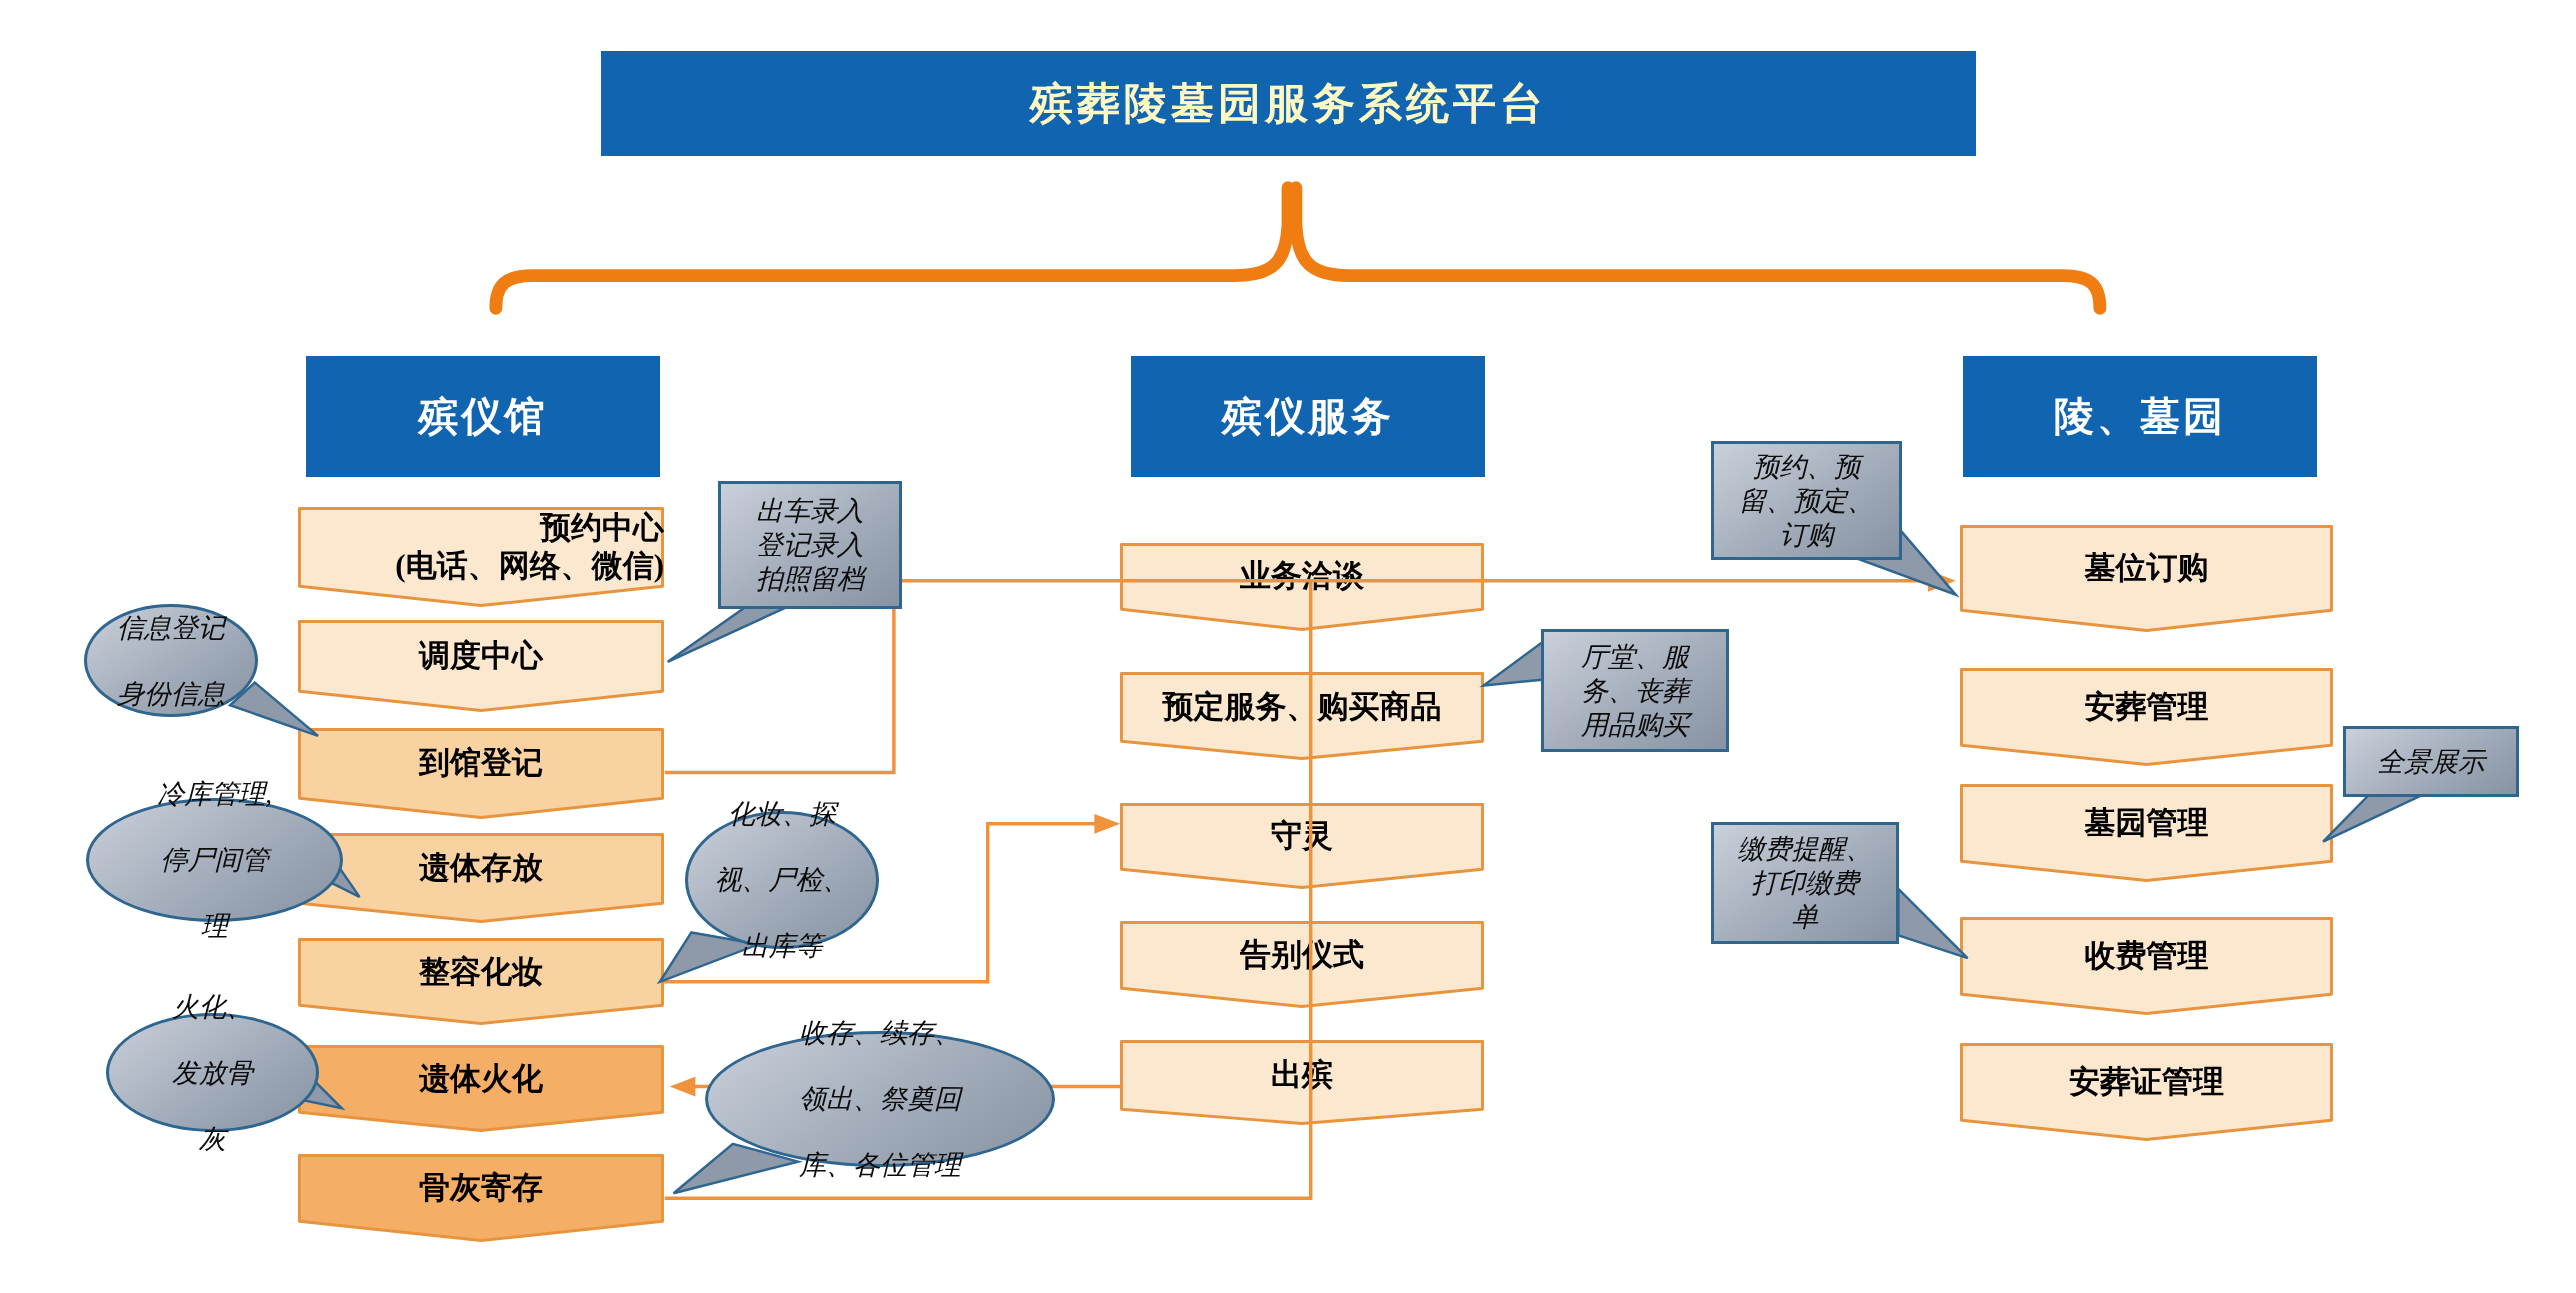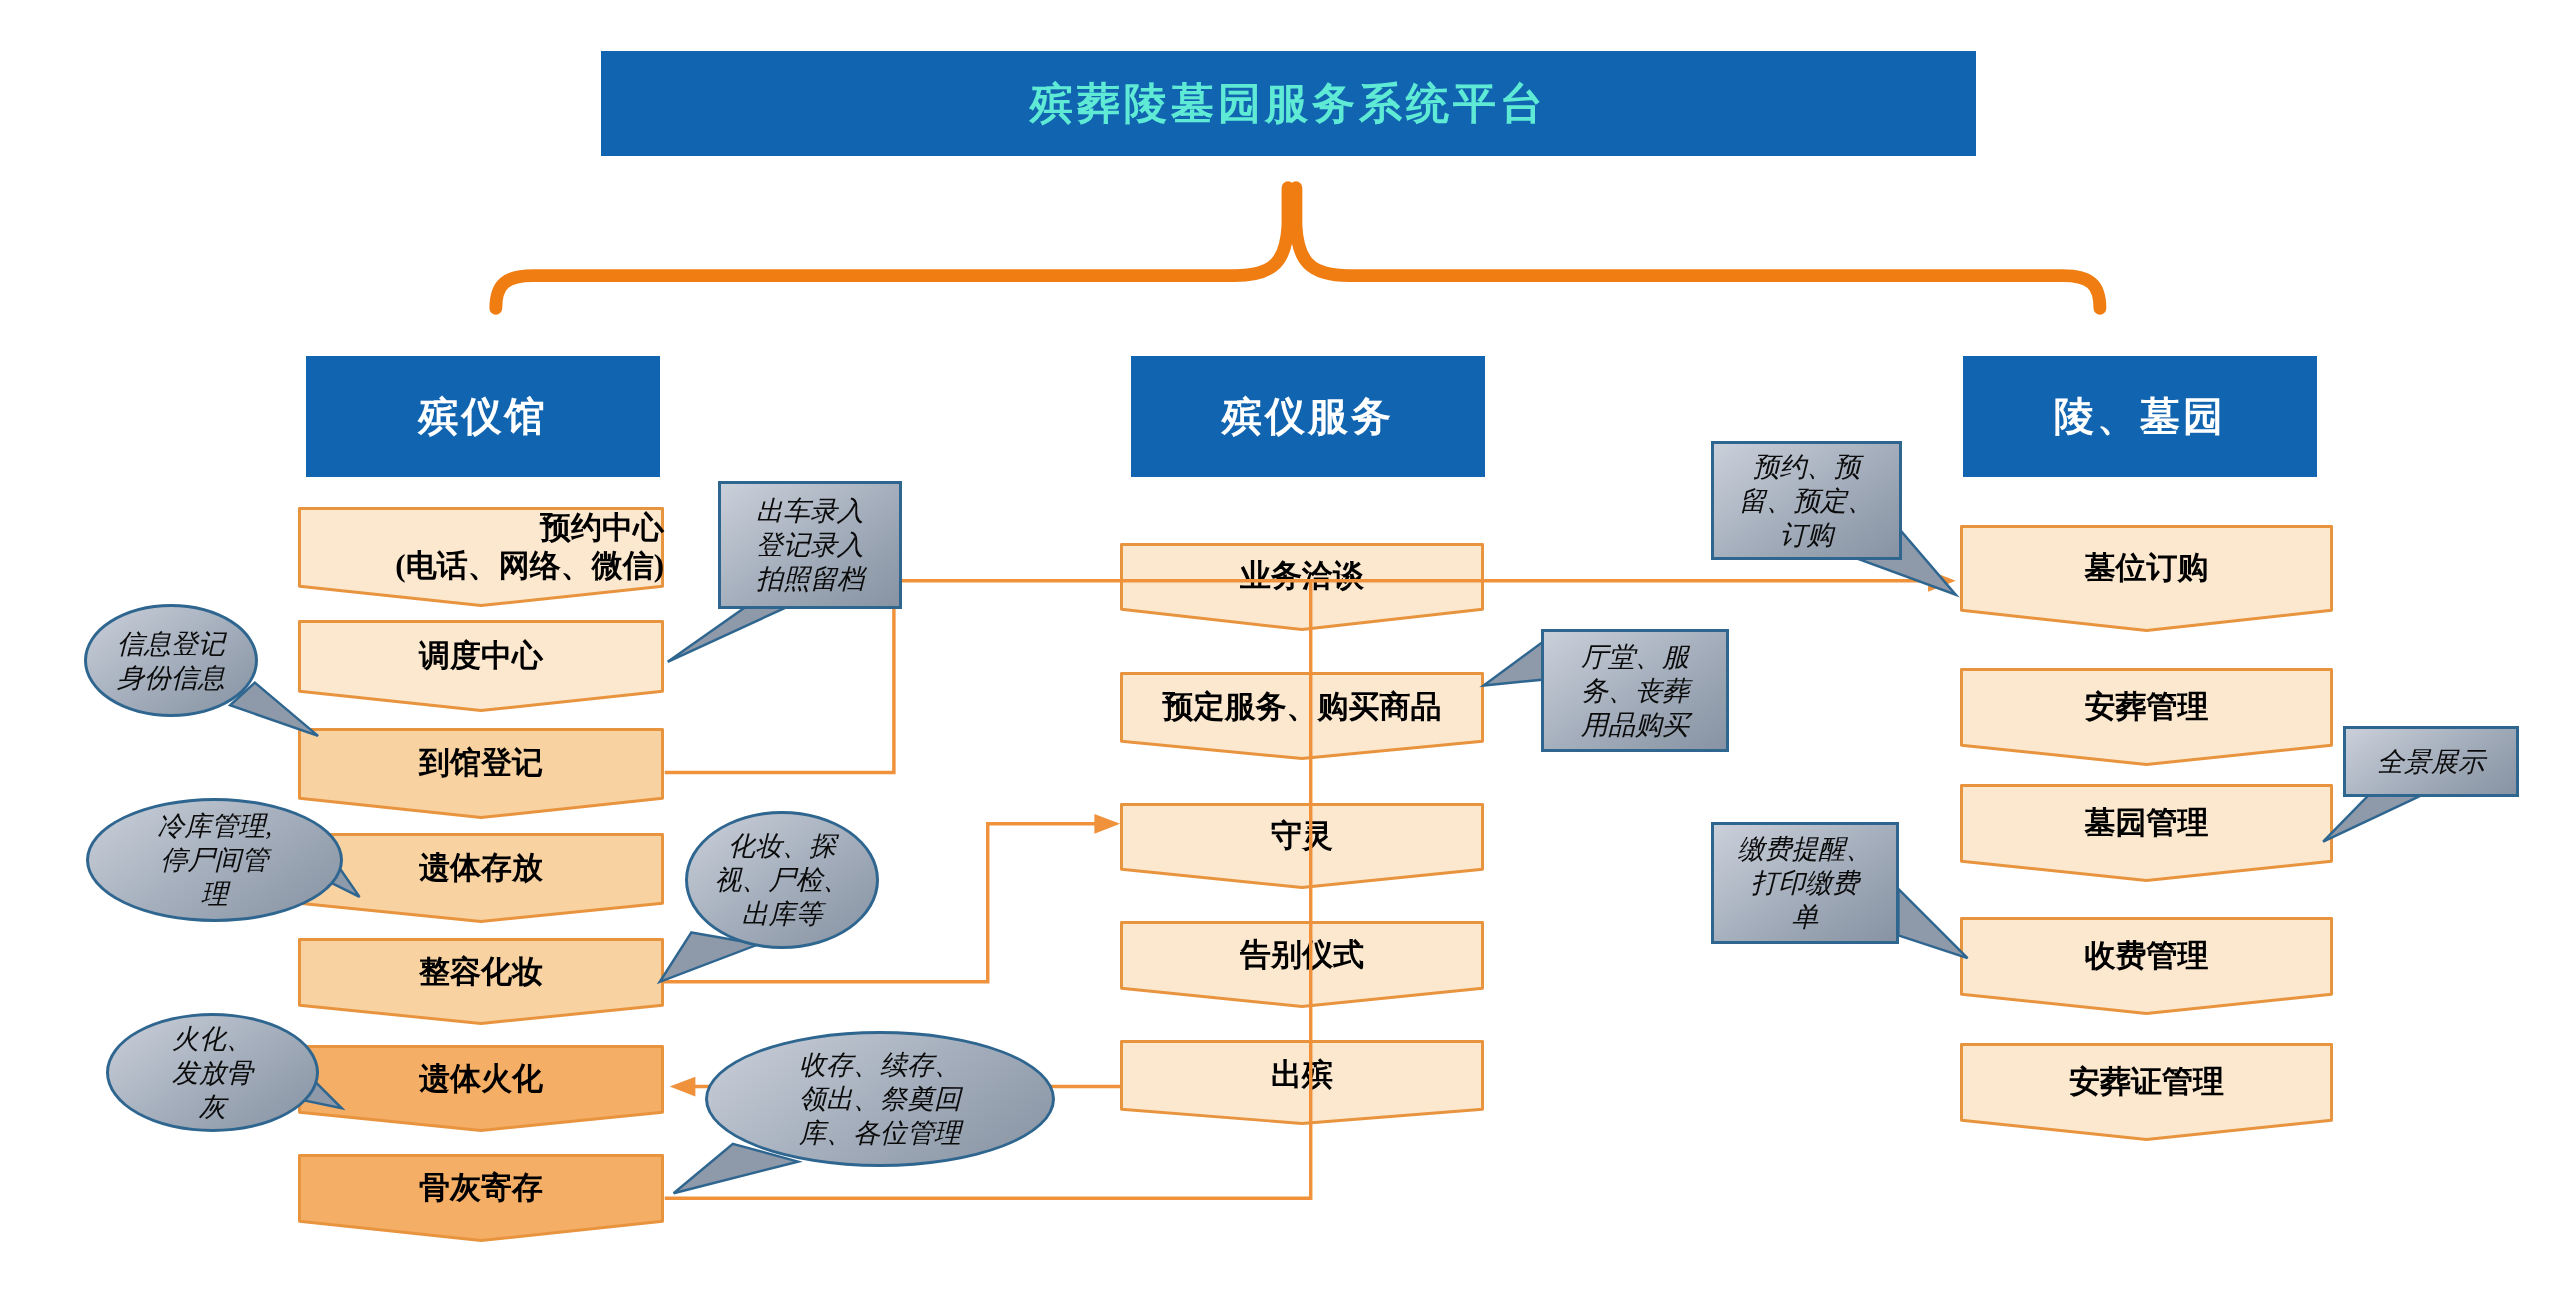--- a/index.html
+++ b/index.html
@@ -1,20 +1,20 @@
 <!DOCTYPE html>
 <html><head>
 <meta charset="utf-8">
 <style>
   html,body{margin:0;padding:0;background:#ffffff;}
   #canvas{position:relative;width:2576px;height:1294px;background:#ffffff;overflow:hidden;
           font-family:"Liberation Serif","DejaVu Serif",serif;}
   .banner{position:absolute;left:601px;top:51px;width:1375px;height:105px;background:#1164AF;
           display:flex;align-items:center;justify-content:center;}
-  .banner span{color:#5eead4;font-size:43px;font-weight:bold;letter-spacing:4px;
+  .banner span{color:#fef9c3;font-size:43px;font-weight:bold;letter-spacing:4px;
           font-family:"Liberation Sans","DejaVu Sans",sans-serif;text-align:center;}
   .colhead{position:absolute;background:#1164AF;display:flex;align-items:center;justify-content:center;margin-top:10px;}
   .colhead span{color:#ffffff;font-size:40px;font-weight:bold;letter-spacing:3px;
           font-family:"Liberation Sans","DejaVu Sans",sans-serif;}
   .fbox{position:absolute;}
   .fbox svg{position:absolute;left:0;top:0;width:100%;height:100%;overflow:visible;}
   .fbox polygon{stroke:#E8943E;stroke-width:3;stroke-linejoin:round;}
   .fbox.light polygon{fill:#FCE8CF;}
   .fbox.mid polygon{fill:#F9D2A2;}
   .fbox.dark polygon{fill:#F5AE66;}
@@ -23,21 +23,21 @@
           font-weight:bold;font-size:31px;line-height:40px;}
   .overlay{position:absolute;left:0;top:0;width:2576px;height:1294px;overflow:visible;}
   .overlay .conn{fill:none;stroke:#F0913B;stroke-width:3.5;}
   .overlay .arrow{fill:#F0913B;stroke:none;}
   .overlay .tail{fill:#8E99A9;stroke:#2F6690;stroke-width:2.5;stroke-linejoin:miter;}
   .overlay .bracket{fill:none;stroke:#F07D12;stroke-width:13;stroke-linecap:round;}
   .callout{position:absolute;display:flex;flex-direction:column;align-items:center;justify-content:center;
           text-align:center;color:#0b0b0b;font-size:27px;line-height:34px;
           background:linear-gradient(145deg,#CAD0DA 0%,#A2ACBA 55%,#8793A3 100%);
           border:3px solid #2F6690;box-sizing:border-box;font-style:italic;}
-  .callout.ellipse{border-radius:50%;}
+  .callout.ellipse{border-radius:50%;gap:32px;}
 </style>
 </head>
 <body>
 
 <div id="canvas">
 
   <div class="banner">
     <span>殡葬陵墓园服务系统平台</span>
   </div>
 

